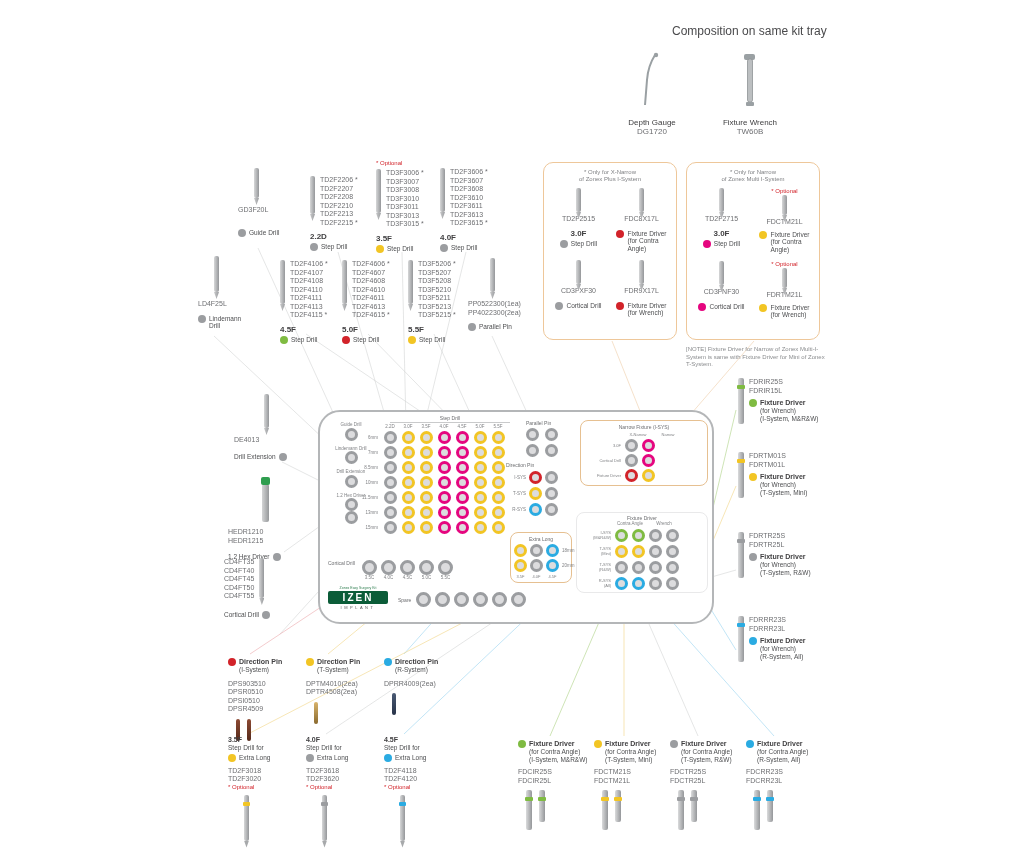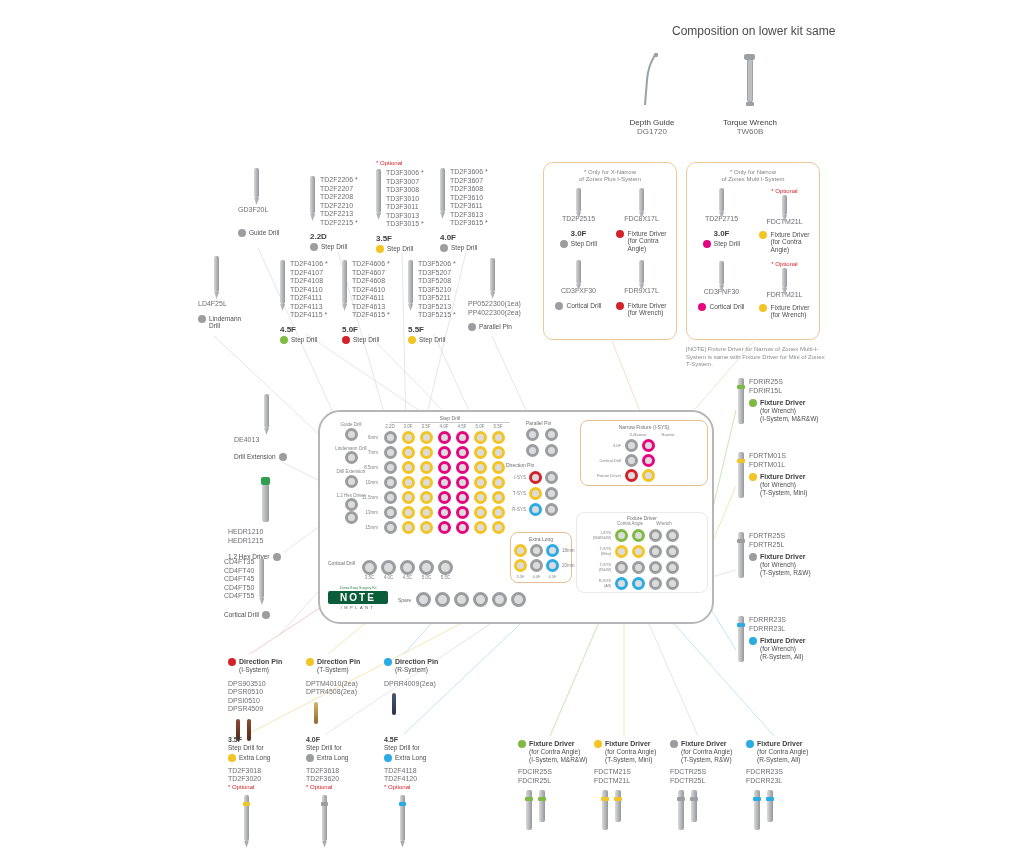--- a/index.html
+++ b/index.html
@@ -115,41 +115,41 @@
     <line x1="326" y1="734" x2="538" y2="592" stroke="#cfd1d2"></line>
     <line x1="404" y1="734" x2="554" y2="592" stroke="#8fd0ef"></line>
     <line x1="550" y1="736" x2="606" y2="606" stroke="#a6ce7a"></line>
     <line x1="624" y1="736" x2="624" y2="608" stroke="#f0d27a"></line>
     <line x1="698" y1="736" x2="642" y2="608" stroke="#cfd1d2"></line>
     <line x1="774" y1="736" x2="660" y2="608" stroke="#8fd0ef"></line>
   </g>
 </svg>
 
 <div class="grp" style="left:616px;top:24px">
-  <div class="hdr-title">Composition on lower kit same</div>
+  <div class="hdr-title">Composition on same kit tray</div>
   <div class="hdr-tools">
     <div class="tool-card">
       <span>
         <svg width="24" height="56" viewBox="0 0 24 56">
               <path d="M15 3 q-7 11 -8 25 l-2 25" stroke="#9aa0a3" stroke-width="2" fill="none"></path>
               <circle cx="16" cy="3" r="2.2" fill="#9aa0a3"></circle>
             </svg>
       </span>
-      <div class="tool-name">Depth Guide</div>
+      <div class="tool-name">Depth Gauge</div>
       <div class="tool-code">DG1720</div>
     </div>
     <div class="tool-card">
       <span>
         <svg width="18" height="56" viewBox="0 0 18 56">
               <rect x="3" y="2" width="11" height="6" rx="2" fill="#9aa0a3"></rect>
               <rect x="6.5" y="7" width="5" height="43" rx="2" fill="#bcbfc1" stroke="#8f9395" stroke-width="0.8"></rect>
               <rect x="5" y="50" width="8" height="4" rx="1" fill="#9aa0a3"></rect>
             </svg>
       </span>
-      <div class="tool-name">Torque Wrench</div>
+      <div class="tool-name">Fixture Wrench</div>
       <div class="tool-code">TW60B</div>
     </div>
   </div>
 </div>
 
 <div class="grp" style="left:238px;top:168px;width:64px">
   <div class="tool-v" style="height:30px;margin-left:16px"></div>
   <div class="codes" style="margin-top:8px">GD3F20L</div>
   <div class="dlabel" style="margin-top:14px">
         <span class="dot" style="background: rgb(155, 157, 160);"></span>
@@ -636,21 +636,21 @@
           <span class="tli-lab">20mm</span>
         </div>
         <div class="xl-row">
           <span class="xl-col">3.5F</span>
           <span class="xl-col">4.0F</span>
           <span class="xl-col">4.5F</span>
         </div>
       </div>
   <div class="izen">
     <div class="izen-top">Zonex Easy Surgery Kit</div>
-    <div class="izen-box" style="background: rgb(11, 92, 56);">NOTE</div>
+    <div class="izen-box" style="background: rgb(11, 92, 56);">IZEN</div>
     <div class="izen-sub">IMPLANT</div>
   </div>
 </div>
 
 <div class="grp" style="left:738px;top:378px;width:94px">
   <div class="grp-main">
     <div class="tool-d">
           <span class="band" style="background: rgb(127, 187, 66);"></span>
         </div>
     <div>

